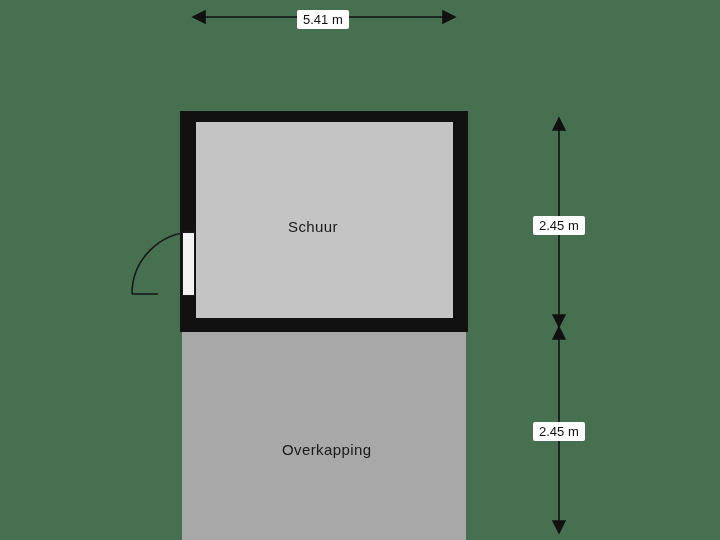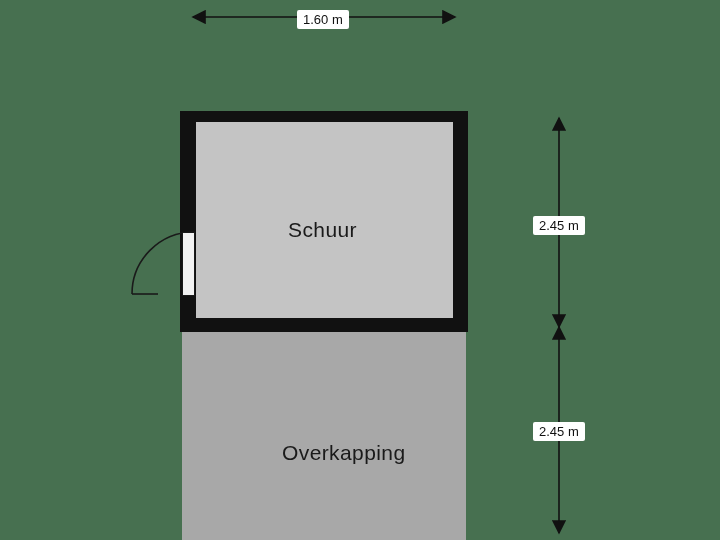--- a/index.html
+++ b/index.html
@@ -39,21 +39,21 @@
   .schuur-inner {
     position: absolute;
     left: 196px;
     top: 122px;
     width: 257px;
     height: 196px;
     background: #c4c4c4;
   }
   .room-label {
     position: absolute;
-    font-size: 21px;
+    font-size: 15px;
     color: #1a1a1a;
     white-space: nowrap;
     letter-spacing: 0.4px;
   }
   .label-schuur {
     left: 288px;
     top: 218px;
   }
   .label-overkapping {
     left: 282px;
@@ -140,17 +140,17 @@
       </marker>
     </defs>
 
     <line x1="193" y1="17" x2="455" y2="17" stroke="#111111" stroke-width="1.6" marker-start="url(#arrTail)" marker-end="url(#arrHead)"></line>
 
     <line x1="559" y1="118" x2="559" y2="327" stroke="#111111" stroke-width="1.6" marker-start="url(#arrTail)" marker-end="url(#arrHead)"></line>
 
     <line x1="559" y1="327" x2="559" y2="533" stroke="#111111" stroke-width="1.6" marker-start="url(#arrTail)" marker-end="url(#arrHead)"></line>
   </svg>
 
-  <div class="dim-label dim-top">1.60 m</div>
+  <div class="dim-label dim-top">5.41 m</div>
   <div class="dim-label dim-right-1">2.45 m</div>
   <div class="dim-label dim-right-2">2.45 m</div>
 
 </div>
 
 </body></html>

